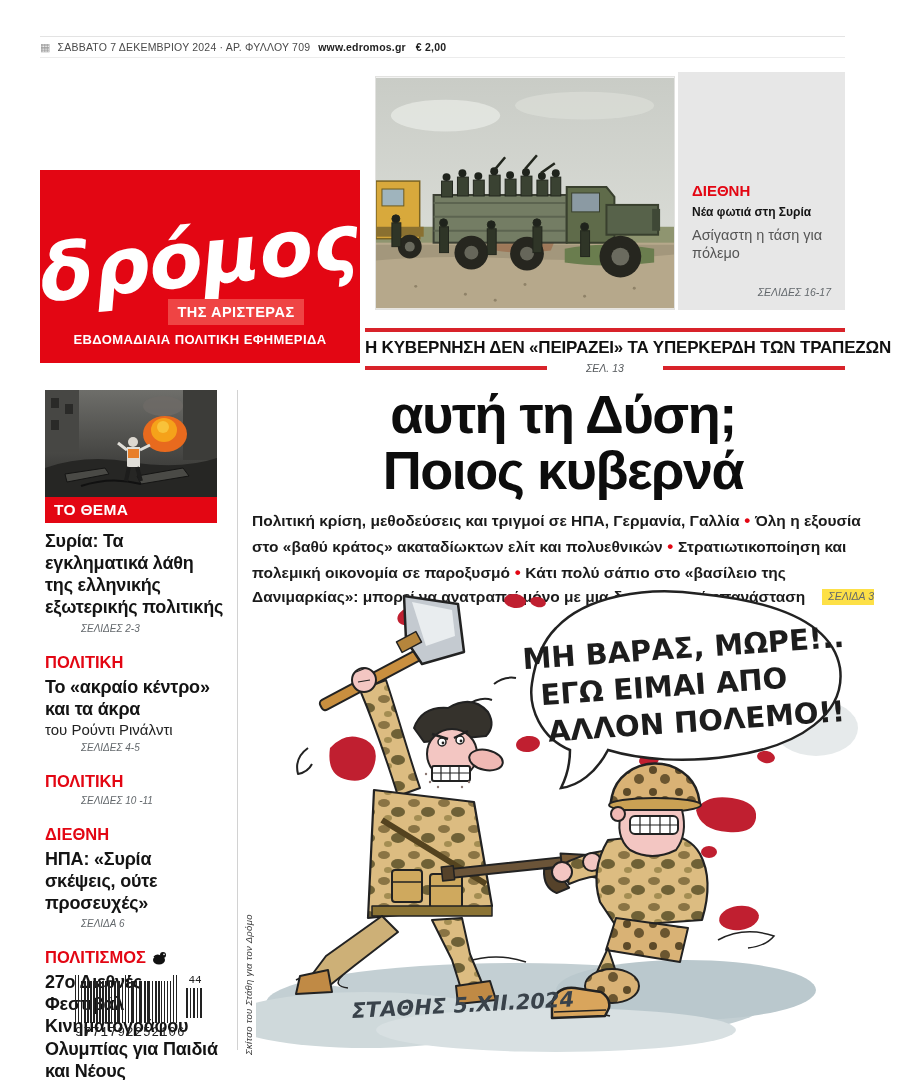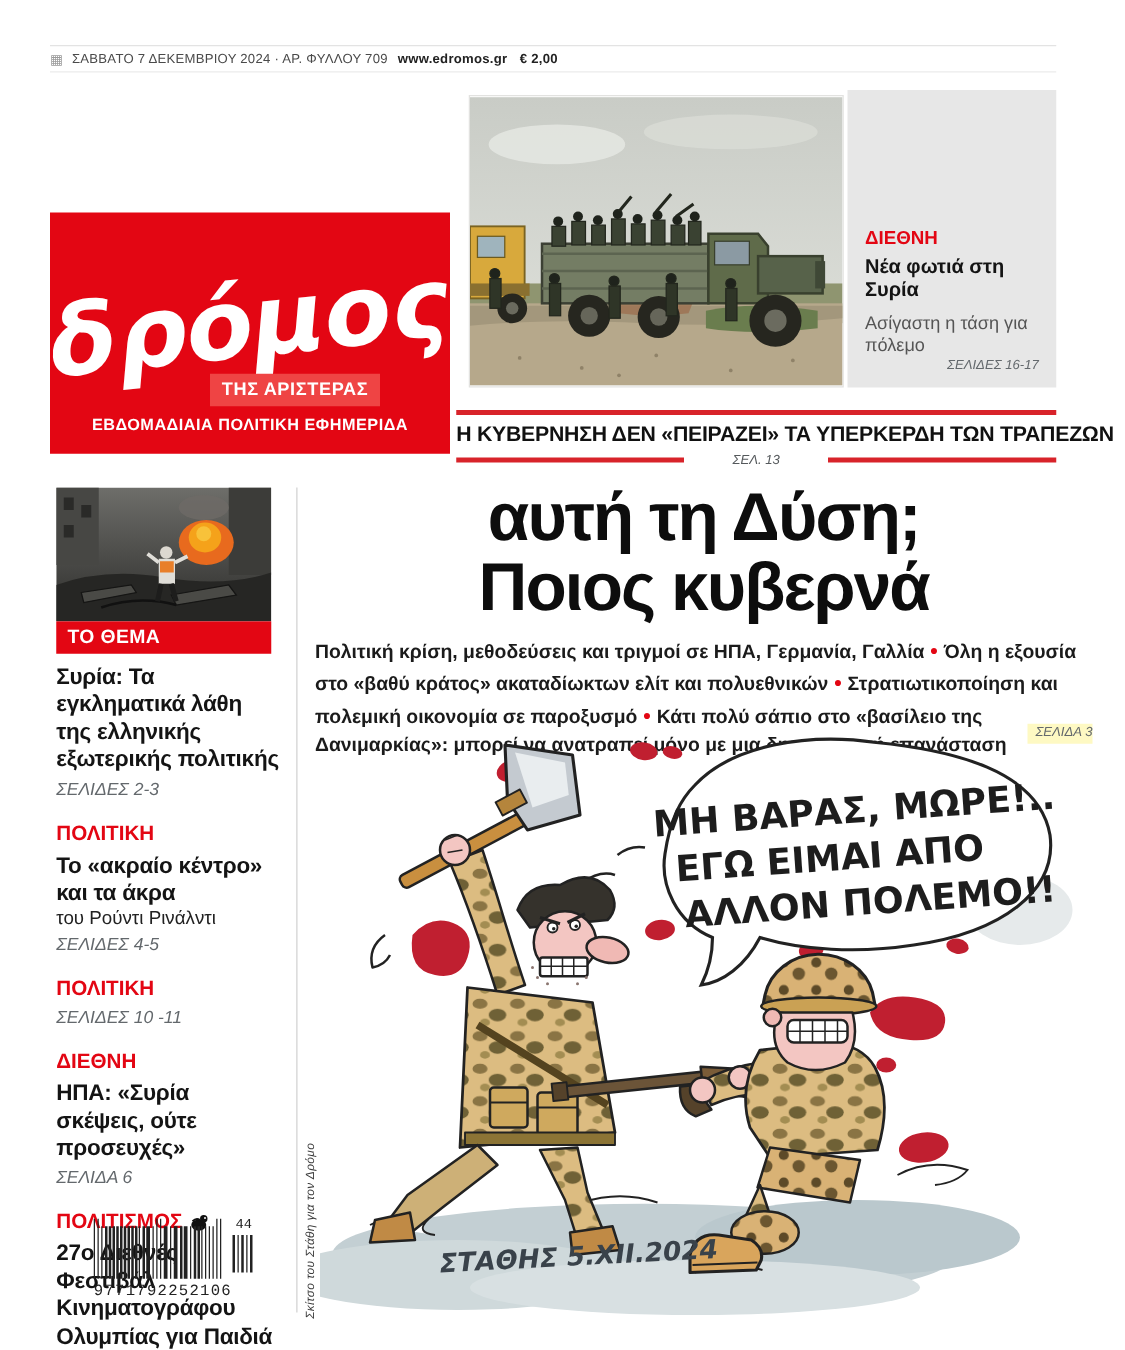--- a/index.html
+++ b/index.html
@@ -32,54 +32,54 @@
   .mast-tag{position:absolute;left:0;top:162px;width:100%;text-align:center;color:#fff;
     font-weight:bold;font-size:13px;letter-spacing:.4px;}
 
   
   .main-photo{position:absolute;left:375px;top:76px;width:300px;height:234px;border:1px solid #e2e2e0;}
 
   
   .topstory{position:absolute;left:678px;top:72px;width:167px;height:238px;background:var(--graybox);
     padding:110px 14px 10px 14px;}
   .topstory .kick{color:var(--red);font-weight:bold;font-size:15px;margin-bottom:6px;}
-  .topstory .tit{font-weight:bold;font-size:16px;line-height:1.18;color:#141414;margin-bottom:7px;}
+  .topstory .tit{font-weight:bold;font-size:12px;line-height:1.18;color:#141414;margin-bottom:7px;}
   .topstory .sub{font-size:14.5px;line-height:1.25;color:#555;}
   .topstory .pref{position:absolute;right:14px;bottom:12px;font-style:italic;font-size:10.5px;color:var(--pageref);}
 
   
   .banner{position:absolute;left:365px;top:328px;width:480px;height:48px;}
   .banner .rule-top{position:absolute;left:0;top:0;width:100%;height:4px;background:#d8232a;}
   .banner .btxt{position:absolute;left:0;top:10px;width:100%;text-align:center;
     font-weight:bold;font-size:17px;letter-spacing:-.2px;color:#111;white-space:nowrap;}
   .banner .rule-bot{position:absolute;left:0;top:38px;width:100%;height:4px;
     background:linear-gradient(to right,#d8232a 0 38%,transparent 38% 62%,#d8232a 62% 100%);}
   .banner .bref{position:absolute;left:38%;top:34px;width:24%;text-align:center;
     font-style:italic;font-size:10.5px;color:#55595c;}
 
   
   .headline{position:absolute;left:248px;top:386px;width:630px;text-align:center;
     font-weight:bold;font-size:54px;line-height:1.04;letter-spacing:-1.5px;color:#0d0d0d;}
   .headline span{display:block;}
   .deck{position:absolute;left:252px;top:508px;width:622px;font-weight:bold;font-size:15.5px;
     line-height:1.52;color:#1b1b1b;}
   .deck .bullet{color:var(--red);font-size:17px;}
-  .deck .dref{position:absolute;right:0;bottom:14px;font-style:italic;font-weight:normal;
-    font-size:10.5px;color:var(--pageref);background:#fef9c3;padding-left:6px;}
+  .deck .dref{position:absolute;right:0;bottom:4px;font-style:italic;font-weight:normal;
+    font-size:10.5px;color:var(--pageref);background:#fde047;padding-left:6px;}
 
   
   .sidebar{position:absolute;left:45px;top:390px;width:180px;}
   .sb-photo{width:172px;height:107px;display:block;}
   .sb-label{width:172px;height:26px;background:var(--red);color:#fff;font-weight:bold;
     font-size:15.5px;display:flex;align-items:center;padding-left:9px;letter-spacing:.3px;}
   .sb-kick{color:var(--red);font-weight:bold;font-size:16.5px;margin-top:19px;display:flex;align-items:center;gap:5px;text-align:right;}
   .sb-tit{font-weight:bold;font-size:18px;line-height:1.23;color:#141414;margin-top:4px;letter-spacing:-.2px;}
   .sb-tit.first{margin-top:7px;}
   .sb-by{font-size:15px;color:#222;margin-top:1px;}
-  .sb-ref{font-style:italic;font-size:14px;color:var(--pageref);margin-top:4px;}
+  .sb-ref{font-style:italic;font-size:10px;color:var(--pageref);margin-top:4px;margin-left:36px;}
   .mascot{display:inline-block;}
 
   
   .vdiv{position:absolute;left:237px;top:390px;width:1px;height:660px;background:#d2d2d2;}
   .vcredit{position:absolute;left:243px;top:880px;height:175px;writing-mode:vertical-rl;
     transform:rotate(180deg);font-style:italic;font-size:9.5px;color:#3c3c3c;letter-spacing:.3px;}
 
   
   .barcode{position:absolute;left:75px;top:975px;width:135px;}
   .bars{display:flex;align-items:flex-end;height:48px;}

